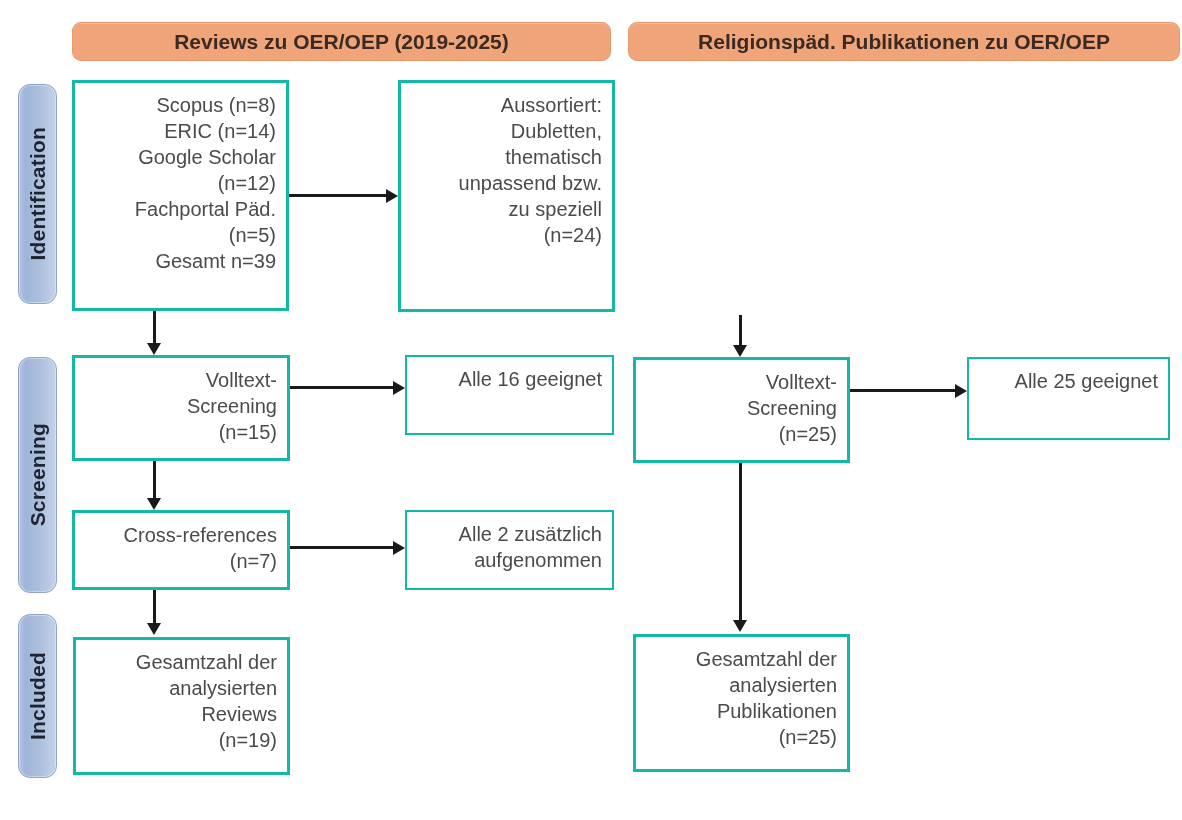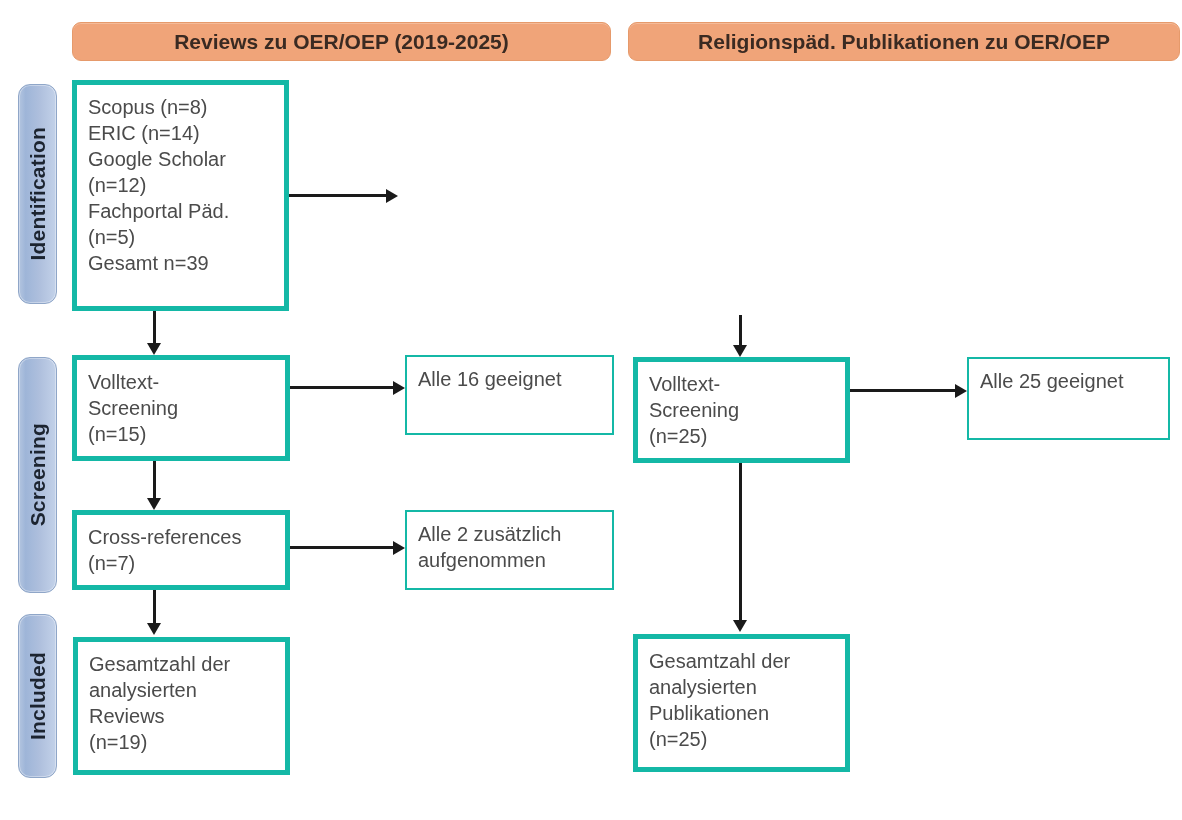--- a/index.html
+++ b/index.html
@@ -53,23 +53,24 @@
     font-size: 21px;
     font-weight: bold;
     color: #3a2a22;
     white-space: nowrap;
   }
 
   
   .box {
     position: absolute;
     background: #ffffff;
-    border: 5px solid #14b8a6;
+    border: 3px solid #14b8a6;
     box-sizing: border-box;
     padding: 9px 10px 6px 11px;
+    text-align: right;
   }
   .box p {
     margin: 0;
     font-size: 20px;
     line-height: 1.30;
     color: #4b4b4b;
     white-space: pre-wrap;
   }
   .box.dense p { line-height: 1.26; }
   .box.thin { border-width: 2px; }
@@ -130,20 +131,28 @@
   <div class="box" style="left:72px; top:80px; width:217px; height:231px;">
     <p>Scopus (n=8)
 ERIC (n=14)
 Google Scholar
 (n=12)
 Fachportal Päd.
 (n=5)
 Gesamt n=39</p>
   </div>
 
+  <div class="box" style="left:398px; top:80px; width:217px; height:232px;">
+    <p>Aussortiert:
+Dubletten,
+thematisch
+unpassend bzw.
+zu speziell
+(n=24)</p>
+  </div>
 
   <div class="hline" style="left:289px; top:194px; width:97px;"></div>
   <div class="arrow-right" style="left:386px; top:189px;"></div>
 
   <div class="vline" style="left:153px; top:311px; width:3px; height:32px;"></div>
   <div class="arrow-down" style="left:147px; top:343px;"></div>
 
   <div class="box" style="left:72px; top:355px; width:218px; height:106px;">
     <p>Volltext-
 Screening

